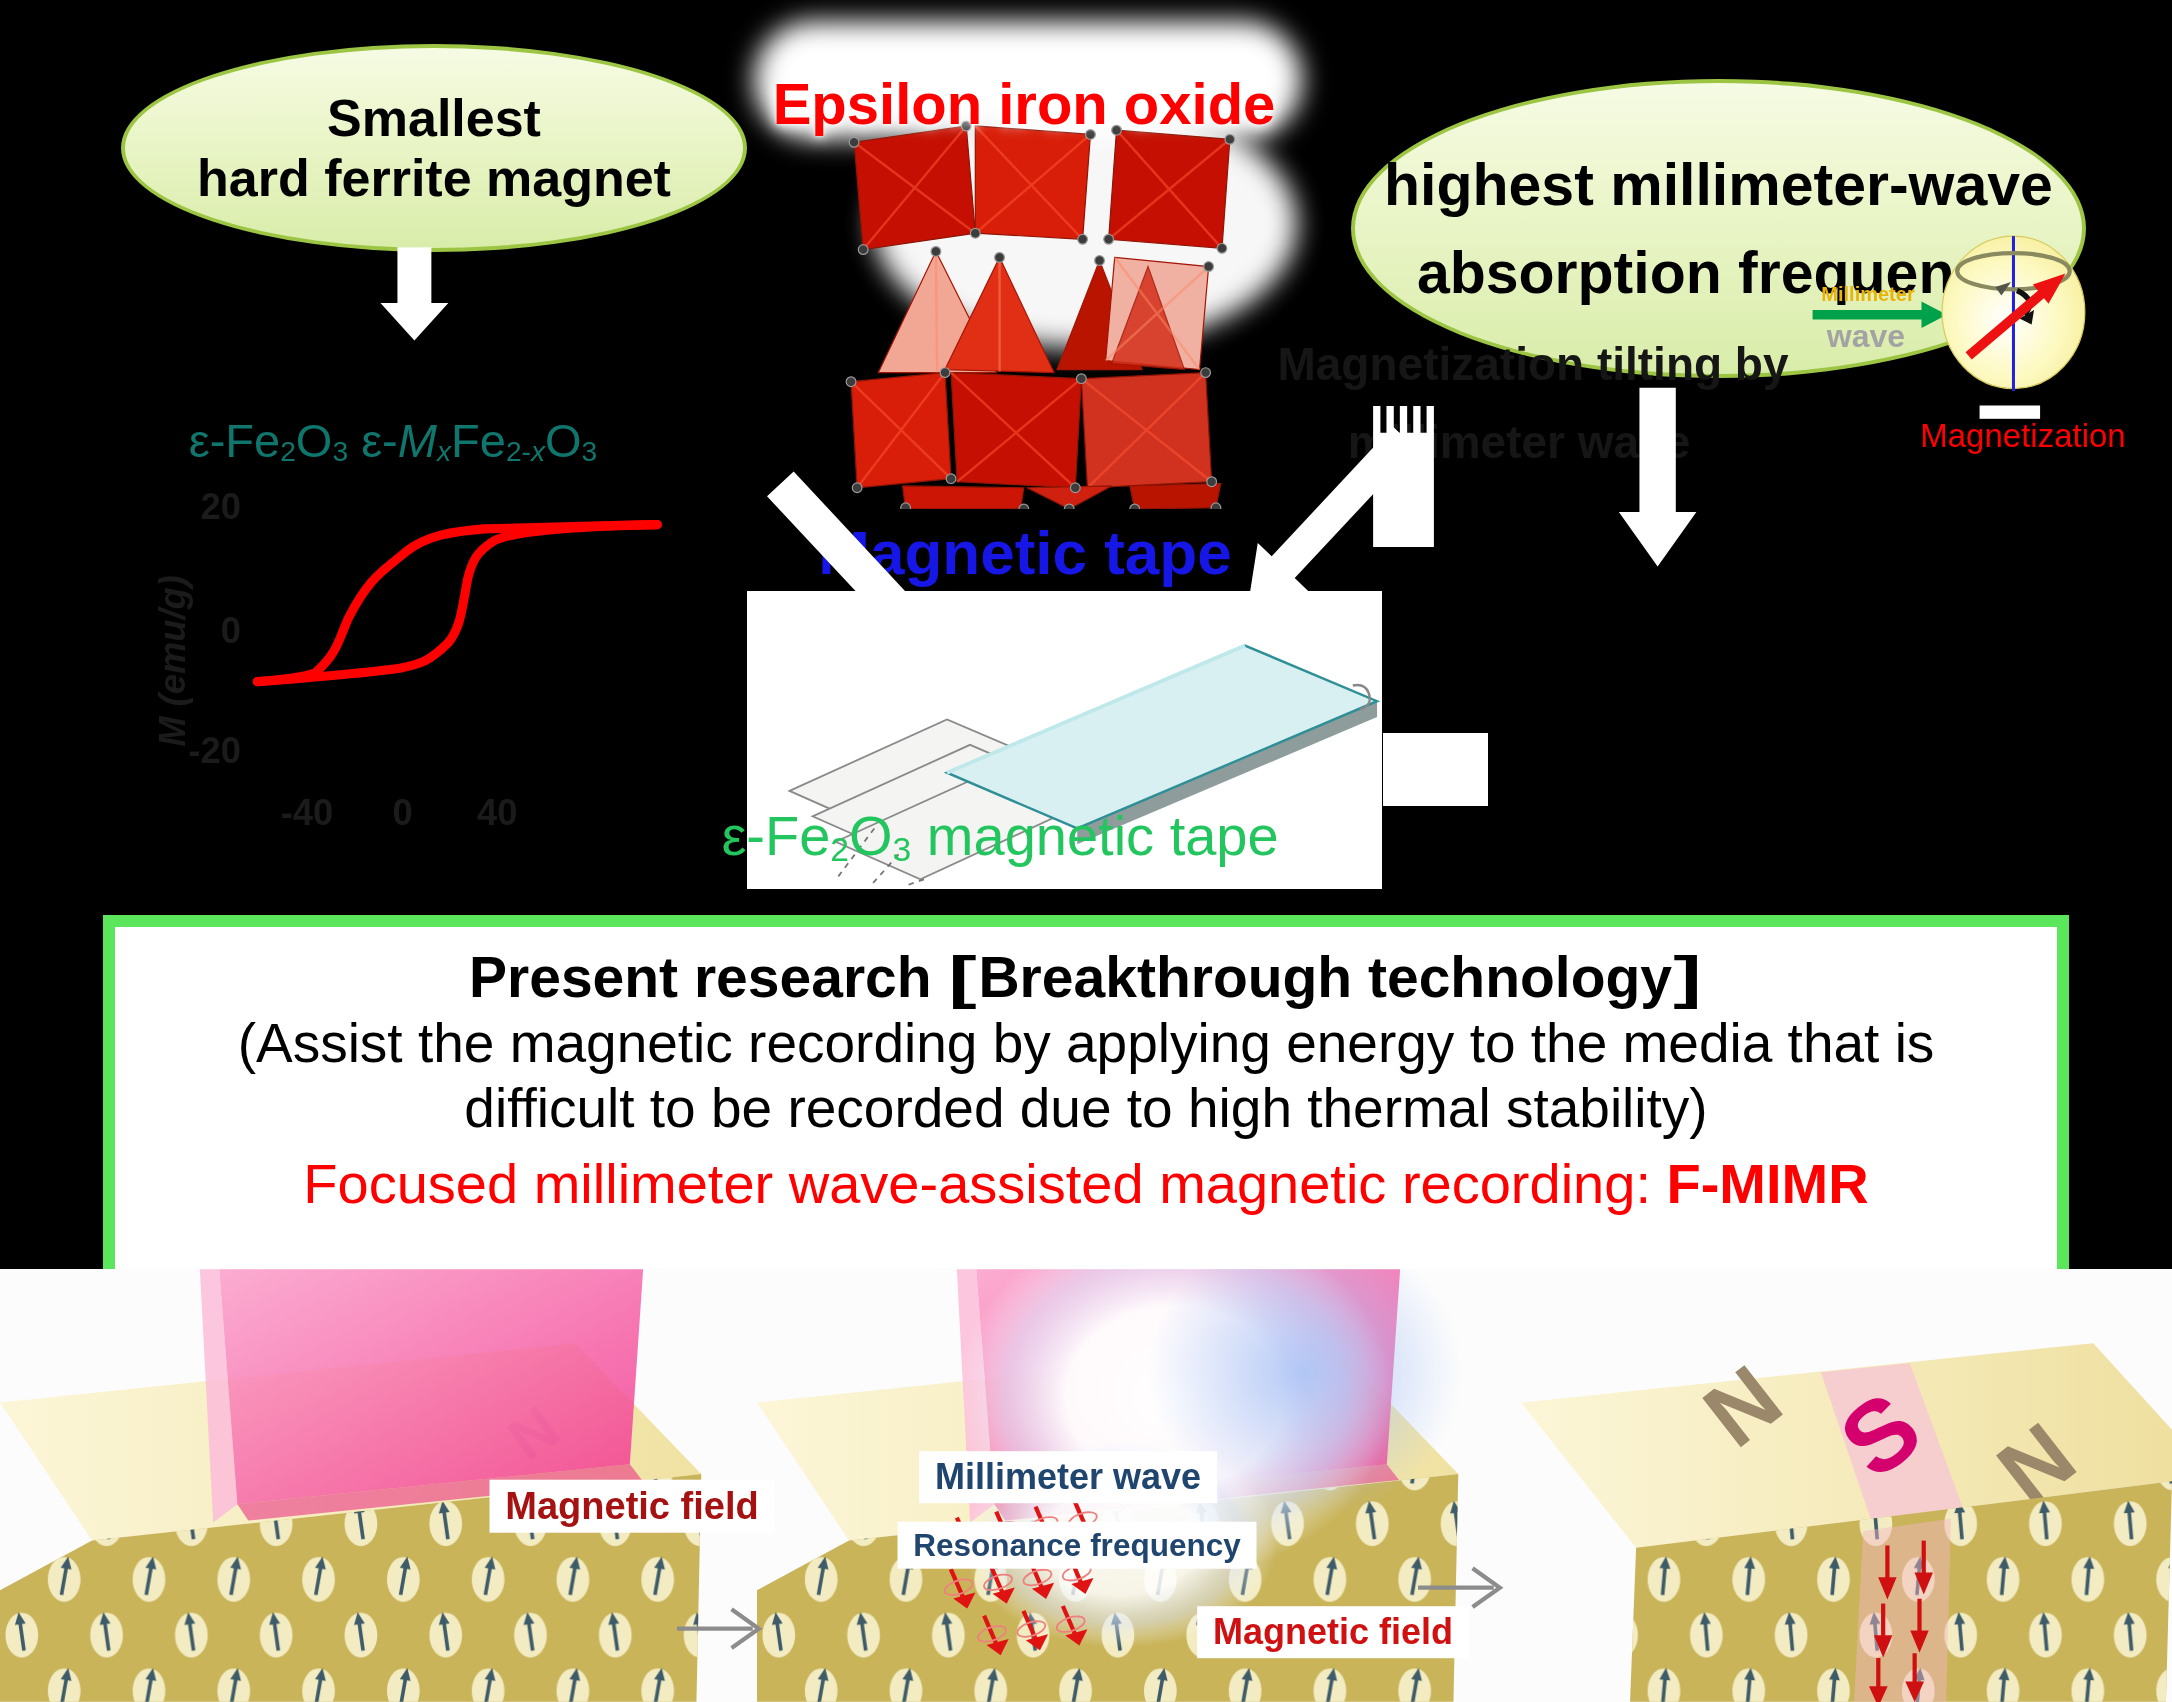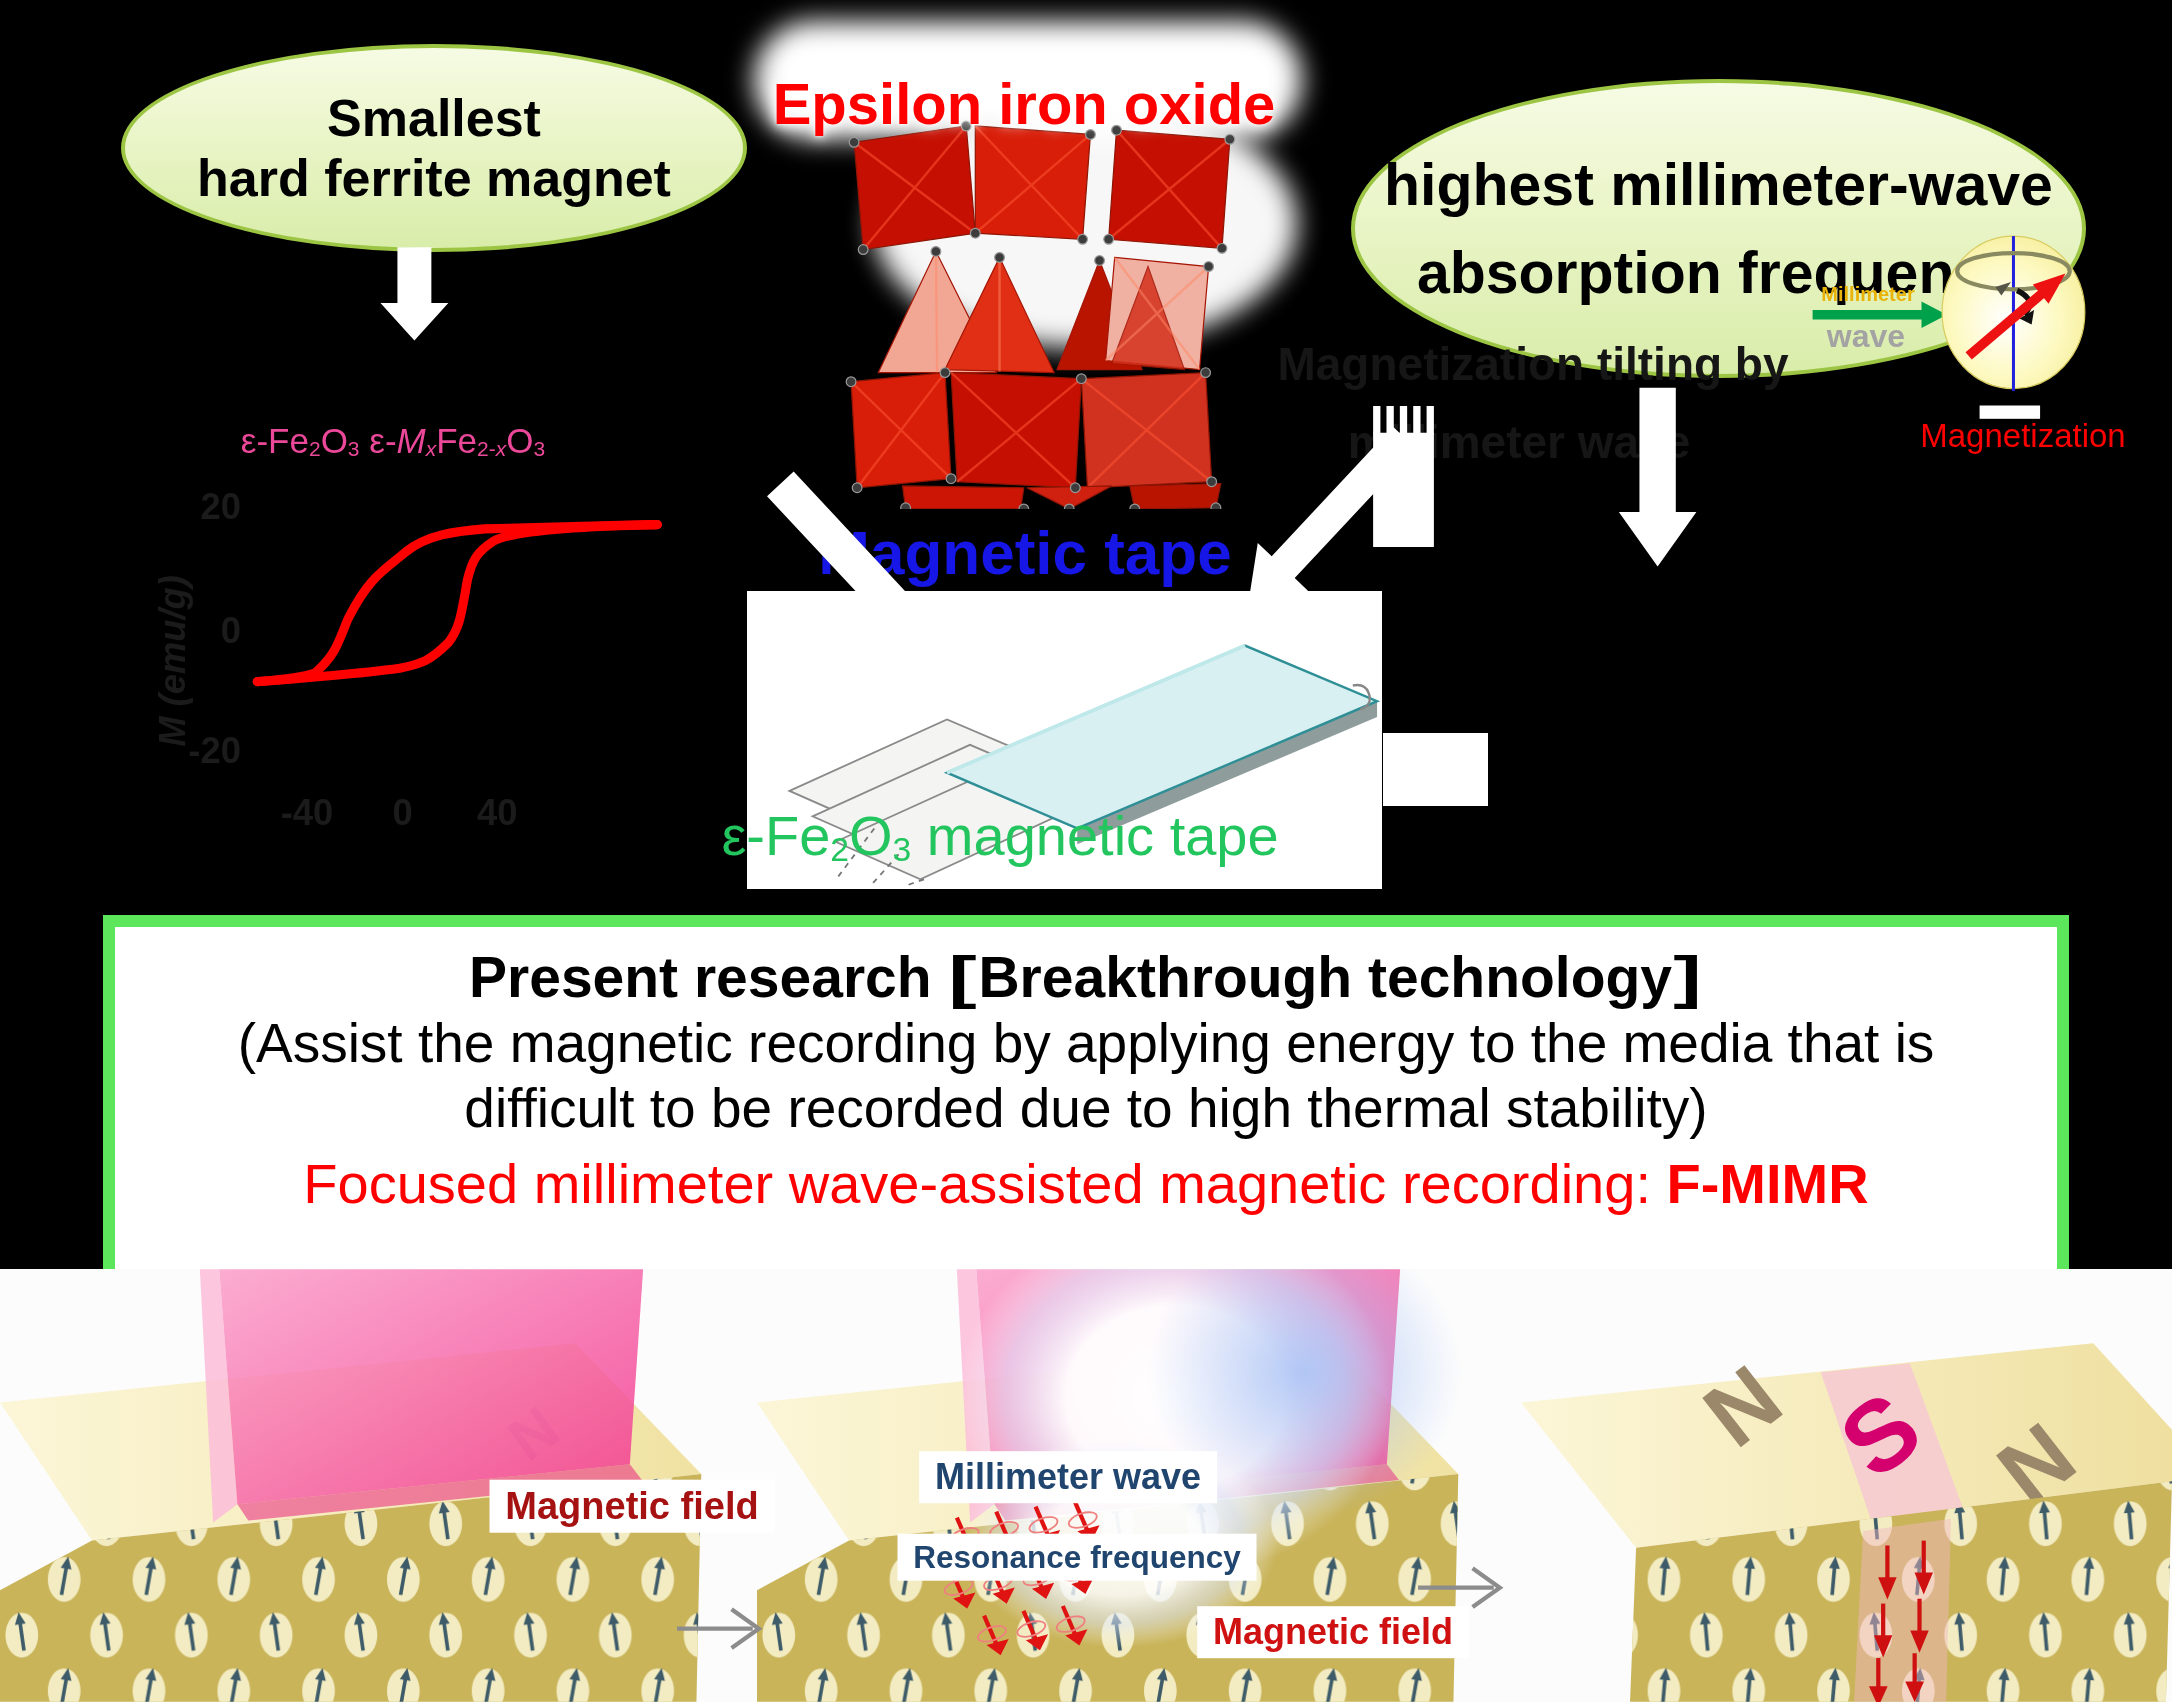--- a/index.html
+++ b/index.html
@@ -101,21 +101,21 @@
 
   <div class="bubble" style="left:121px;top:44px;width:618px;height:200px;font-size:52px;">
     <div class="ln">Smallest</div>
     <div class="ln">hard ferrite magnet</div>
   </div>
   <div class="bubble" style="left:1351px;top:79px;width:727px;height:291px;font-size:59px;gap:20px;">
     <div class="ln">highest millimeter-wave</div>
     <div class="ln">absorption frequency</div>
   </div>
 
-  <div class="t" style="left:393px;top:441px;font-size:35px;color:#ec4899;">ε-Fe<sub>2</sub>O<sub>3</sub> ε-<i>M</i><sub><i>x</i></sub>Fe<sub>2-<i>x</i></sub>O<sub>3</sub></div>
+  <div class="t" style="left:393px;top:441px;font-size:47px;color:#0f766e;">ε-Fe<sub>2</sub>O<sub>3</sub> ε-<i>M</i><sub><i>x</i></sub>Fe<sub>2-<i>x</i></sub>O<sub>3</sub></div>
   <div class="t" style="left:1533px;top:364px;font-size:46px;font-weight:600;color:#161616;">Magnetization tilting by</div>
   <div class="t" style="left:1519px;top:442px;font-size:46px;font-weight:600;color:#161616;">millimeter wave</div>
 
   <svg style="position:absolute;left:145px;top:461px;" width="570" height="400" viewBox="0 0 940 660">
     <g fill="#1b1b1b" font-family="Liberation Sans, sans-serif" font-size="60" font-weight="600">
       <text transform="translate(66,330) rotate(-90)" text-anchor="middle" font-style="italic">M (emu/g)</text>
       <text x="158" y="95" text-anchor="end">20</text>
       <text x="158" y="300" text-anchor="end">0</text>
       <text x="158" y="498" text-anchor="end">-20</text>
       <text x="267" y="600" text-anchor="middle">-40</text>
@@ -422,17 +422,17 @@
   </svg>
   <svg style="position:absolute;left:1415px;top:1562px;" width="103" height="52" viewBox="0 0 170 85">
     <g stroke="#8c8c8c" stroke-width="7" fill="none">
       <line x1="5" y1="42" x2="130" y2="42"></line>
         <polyline points="95,10 140,42 95,74"></polyline>
     </g>
   </svg>
 
   <div class="plabel" style="left:632px;top:1506px;font-size:38px;color:#a61212;">Magnetic field</div>
   <div class="plabel" style="left:1068px;top:1477px;font-size:36px;color:#20456e;">Millimeter wave</div>
-  <div class="plabel" style="left:1077px;top:1545px;font-size:31.5px;font-weight:600;color:#20456e;margin-top:12px;">Resonance frequency</div>
+  <div class="plabel" style="left:1077px;top:1545px;font-size:31.5px;font-weight:600;color:#20456e;">Resonance frequency</div>
   <div class="plabel" style="left:1333px;top:1632px;font-size:36px;color:#d01111;">Magnetic field</div>
 
 </div>
 
 
 </body></html>

